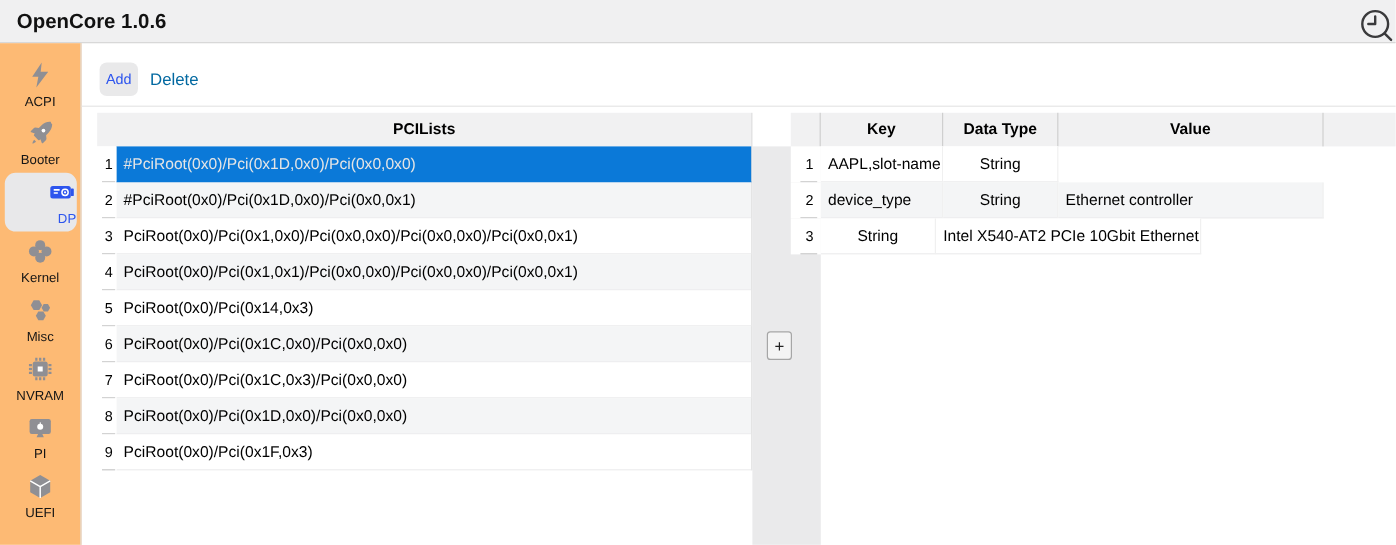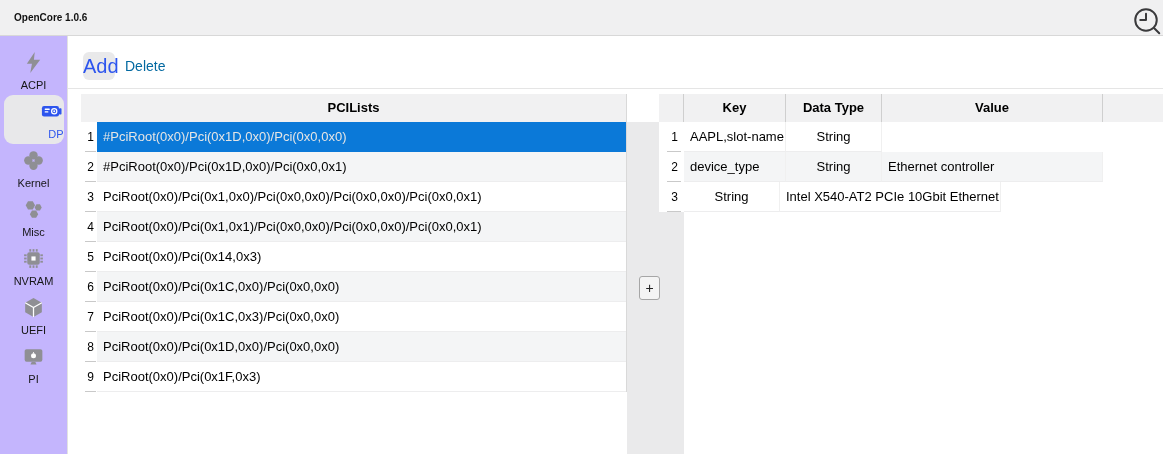--- a/index.html
+++ b/index.html
@@ -10,38 +10,38 @@
 *{margin:0;padding:0;box-sizing:border-box;}
 html,body{width:1163px;height:454px;}
 body{
   position:relative;overflow:hidden;background:#fff;color:#000;
   font-family:"Liberation Sans","DejaVu Sans",sans-serif;font-size:13px;
 }
 
 .titlebar{position:absolute;left:0;top:0;width:1163px;height:36px;
   background:#f0f0f1;border-bottom:1px solid #d8d8d8;}
 .titlebar .title{position:absolute;left:14px;top:0;line-height:35px;
-  font-weight:bold;font-size:10px;color:#111;}
+  font-weight:bold;font-size:17px;color:#111;}
 .clock-btn{position:absolute;left:1129px;top:5px;width:34px;height:30px;
   background:none;border:none;overflow:hidden;cursor:pointer;}
 
 .sidebar{position:absolute;left:0;top:36px;width:68px;height:418px;
-  background:#c4b5fd;border-right:1px solid #e2e2e2;
+  background:#fdba74;border-right:1px solid #e2e2e2;
   display:flex;flex-direction:column;align-items:center;padding-top:10px;}
 .side-item{width:60px;height:49px;display:flex;flex-direction:column;
   align-items:center;justify-content:center;border-radius:9px;cursor:pointer;}
 .side-item svg{width:25px;height:25px;fill:var(--icon-gray);}
 .side-item .lbl{font-size:11px;margin-top:1px;color:#151515;}
 .side-item.selected{background:#e8e8ea;align-items:flex-end;}
 .side-item.selected svg{fill:var(--accent-blue);}
 .side-item.selected .lbl{color:var(--accent-blue);}
 
 .add-btn{position:absolute;left:83px;top:52px;width:32px;height:28px;
   background:#e9e9ea;border:none;border-radius:6px;color:var(--accent-blue);
-  font-size:20px;text-align:center;cursor:pointer;
+  font-size:12px;text-align:center;cursor:pointer;
   font-family:inherit;}
 .delete-btn{position:absolute;left:125px;top:52px;height:28px;background:none;
   border:none;font-size:14px;line-height:28px;color:#0369a1;cursor:pointer;
   font-family:inherit;}
 .content-divider{position:absolute;left:68px;top:88px;width:1095px;height:1px;
   background:#e5e5e5;}
 
 .pci-table{position:absolute;left:81px;top:94px;width:546px;
   border-right:1px solid #d9d9d9;}
 .pci-header{display:flex;height:28px;background:#f1f1f2;flex-direction:column;}
@@ -102,20 +102,30 @@
 
 <div class="sidebar">
   <div class="side-item">
     <span>
       <svg viewBox="0 0 24 24" width="25" height="25">
           <path d="M13.2 2 5.6 13.3h4.9L8.9 22l9.5-12.6h-6z"></path>
         </svg>
     </span>
     <span class="lbl">ACPI</span>
   </div>
+  <div class="side-item">
+    <span>
+      <svg viewBox="0 0 24 24" width="25" height="25">
+        <path d="M20.6 3.4c.1-.9-.1-1.1-1-1-2.6.1-5 1.2-6.9 3.1l-1.8 1.8-2.9-.3c-.5 0-.9.2-1.2.5L4.6 9.7c-.4.4-.2.9.3 1.1l2.8 1-.6.7c-.3.3-.3.8 0 1.1l3.3 3.3c.3.3.8.3 1.1 0l.7-.6 1 2.8c.2.5.7.7 1.1.3l2.2-2.2c.3-.3.5-.7.5-1.2l-.3-2.9 1.8-1.8c1.9-1.9 3-4.3 3.1-6.9z"></path>
+        <path d="M7.2 16.8c-1 1-1.5 3-1.5 3s2-.5 3-1.5z"></path>
+        <circle cx="14.6" cy="9.4" r="1.5" fill="#fff"></circle>
+      </svg>
+    </span>
+    <span class="lbl">Booter</span>
+  </div>
   <div class="side-item selected">
     <span>
       <svg viewBox="0 0 24 24" width="25" height="25">
         <rect x="2.8" y="6.8" width="16.4" height="10" rx="2"></rect>
         <rect x="19.2" y="8.8" width="2.4" height="6" rx="0.7"></rect>
         <rect x="5.4" y="9.2" width="5" height="1.3" rx="0.6" fill="#fff"></rect>
         <rect x="5.4" y="11.7" width="3.6" height="1.3" rx="0.6" fill="#fff"></rect>
         <circle cx="14.6" cy="11.8" r="2.5" fill="none" stroke="#fff" stroke-width="1.2"></circle>
         <circle cx="14.6" cy="11.8" r="0.9" fill="#fff"></circle>
       </svg>
@@ -160,36 +170,36 @@
         <rect x="18.6" y="8" width="2.4" height="1.8"></rect>
           <rect x="18.6" y="11.1" width="2.4" height="1.8"></rect>
           <rect x="18.6" y="14.2" width="2.4" height="1.8"></rect>
       </svg>
     </span>
     <span class="lbl">NVRAM</span>
   </div>
   <div class="side-item">
     <span>
       <svg viewBox="0 0 24 24" width="25" height="25">
-        <path d="M12 2.8 20 7.4v9.2L12 21.2 4 16.6V7.4z"></path>
-        <path d="M12 12 4 7.4M12 12l8-4.6M12 12v9.2" stroke="#fff" stroke-width="1.2" fill="none"></path>
-      </svg>
-    </span>
-    <span class="lbl">UEFI</span>
-  </div>
-  <div class="side-item">
-    <span>
-      <svg viewBox="0 0 24 24" width="25" height="25">
         <rect x="3.5" y="5" width="17" height="12" rx="1.8"></rect>
         <path d="M10.3 17l-1.2 2.6h5.8L13.7 17z"></path>
         <circle cx="12" cy="11.2" r="2.4" fill="#fff"></circle>
         <rect x="11.6" y="7.6" width="0.9" height="1.6" rx="0.4" fill="#fff"></rect>
       </svg>
     </span>
     <span class="lbl">PI</span>
+  </div>
+  <div class="side-item">
+    <span>
+      <svg viewBox="0 0 24 24" width="25" height="25">
+        <path d="M12 2.8 20 7.4v9.2L12 21.2 4 16.6V7.4z"></path>
+        <path d="M12 12 4 7.4M12 12l8-4.6M12 12v9.2" stroke="#fff" stroke-width="1.2" fill="none"></path>
+      </svg>
+    </span>
+    <span class="lbl">UEFI</span>
   </div>
 </div>
 
 <button class="add-btn">Add</button>
 <button class="delete-btn">Delete</button>
 <div class="content-divider"></div>
 
 <div class="pci-table">
   <div class="pci-header">
     <div class="numcell"></div>

